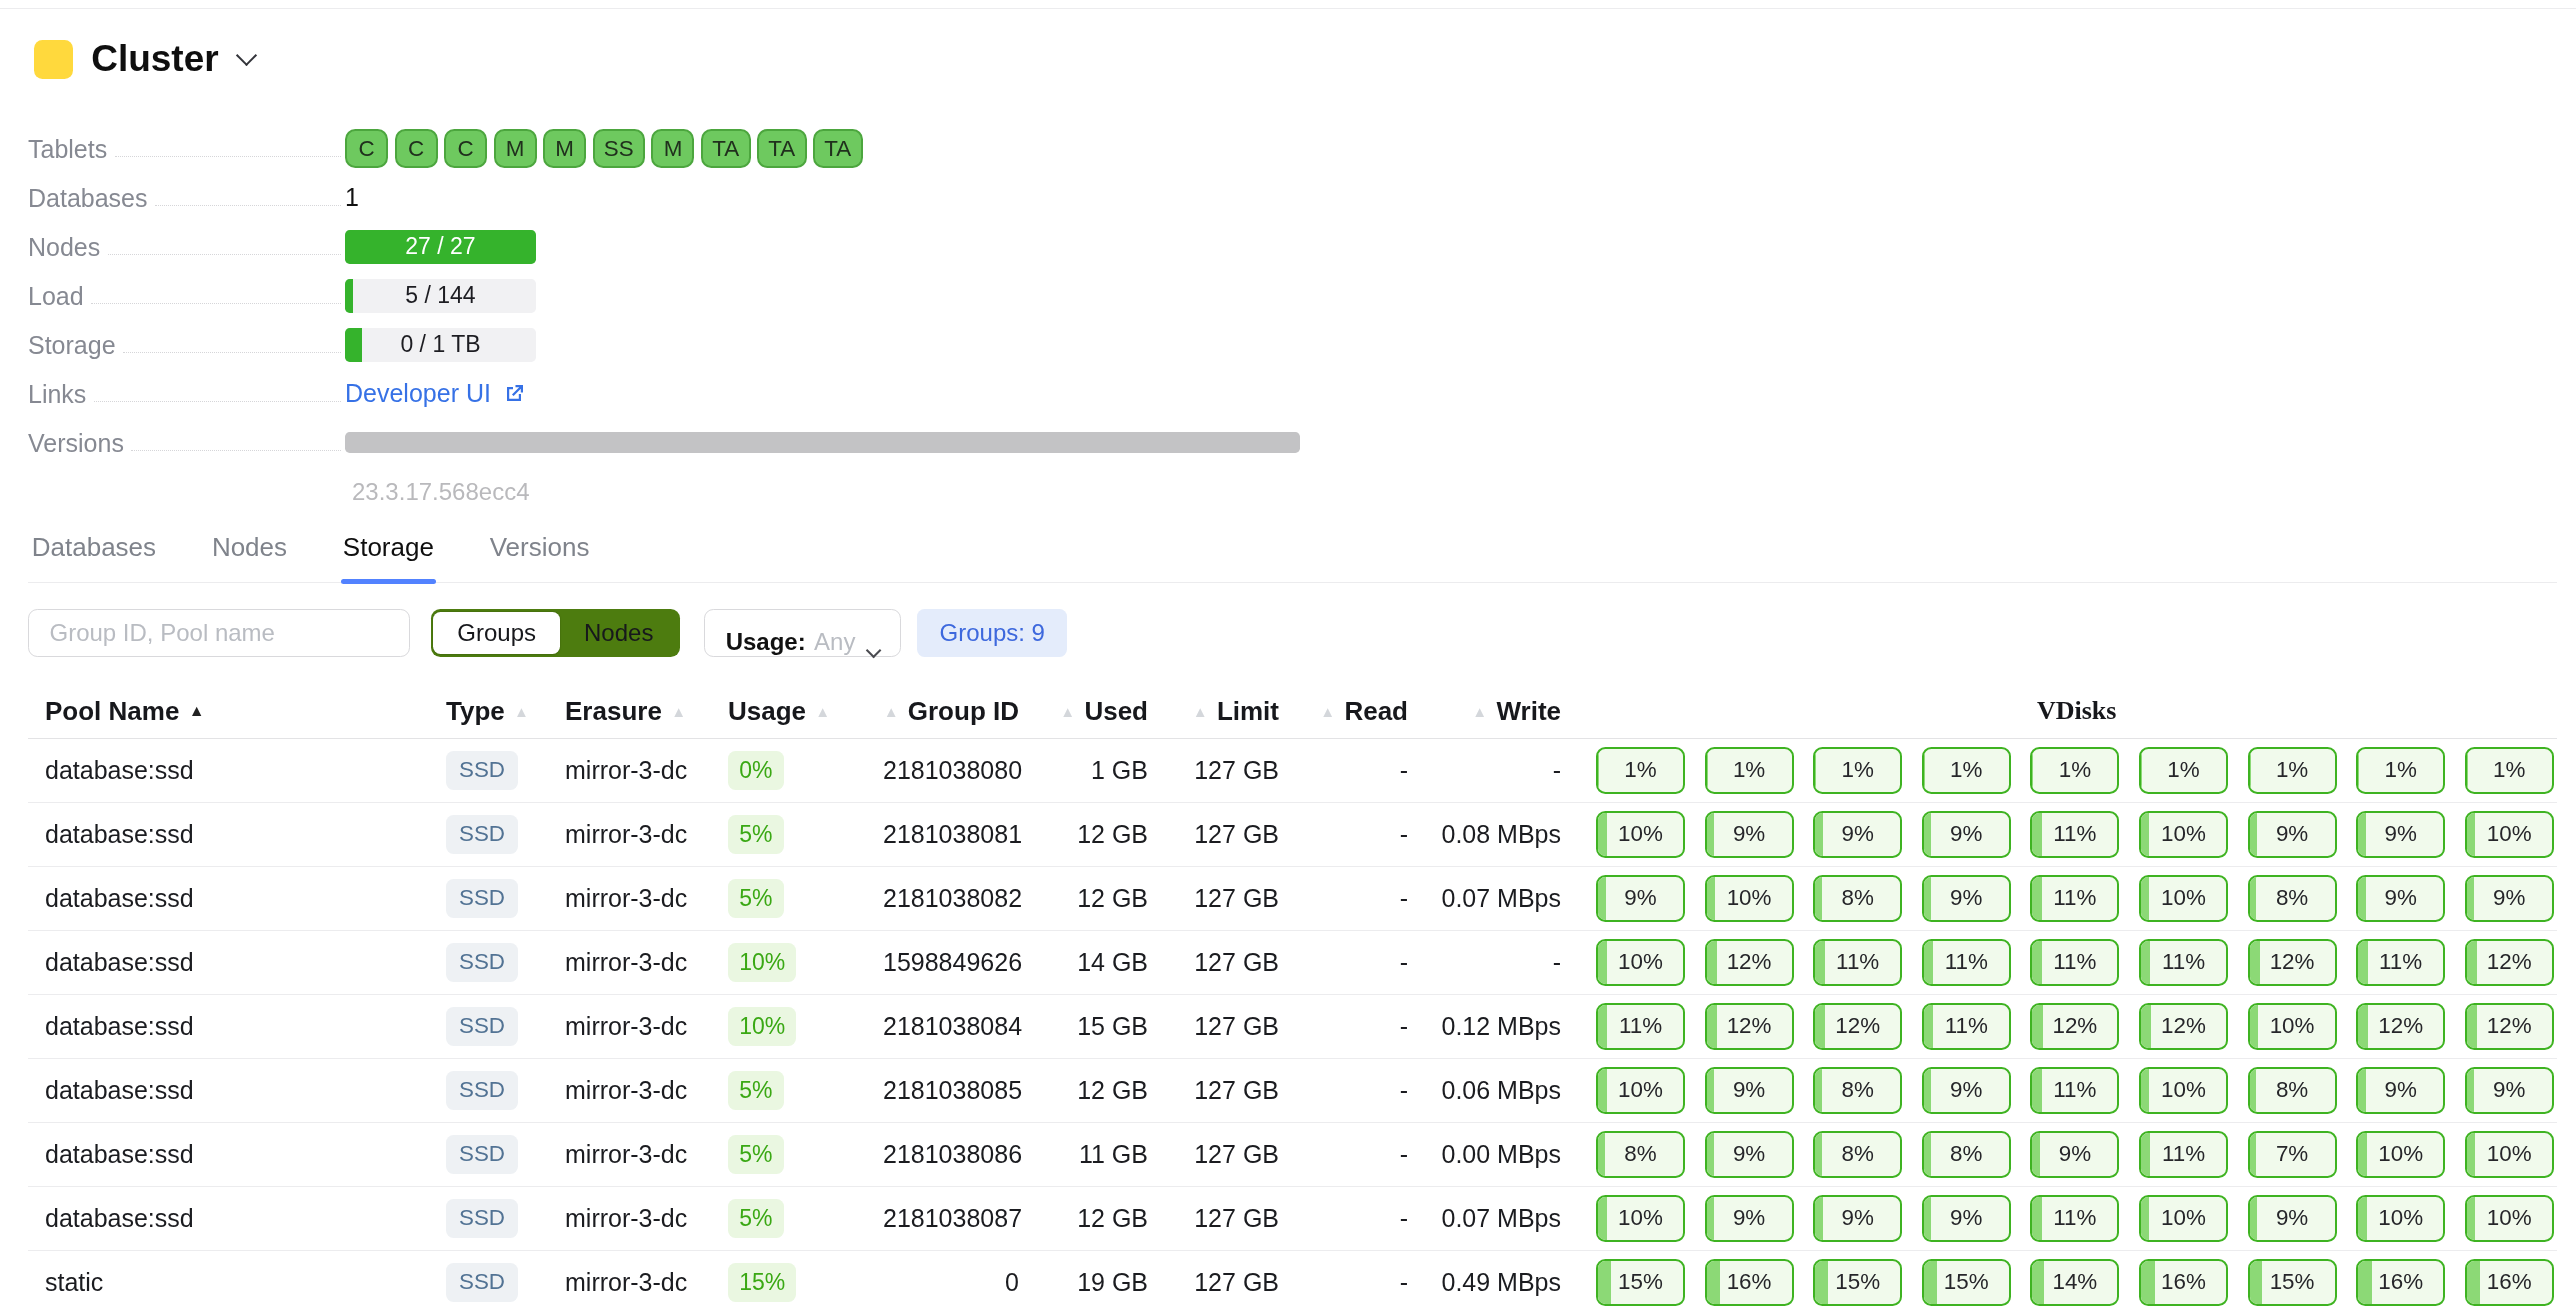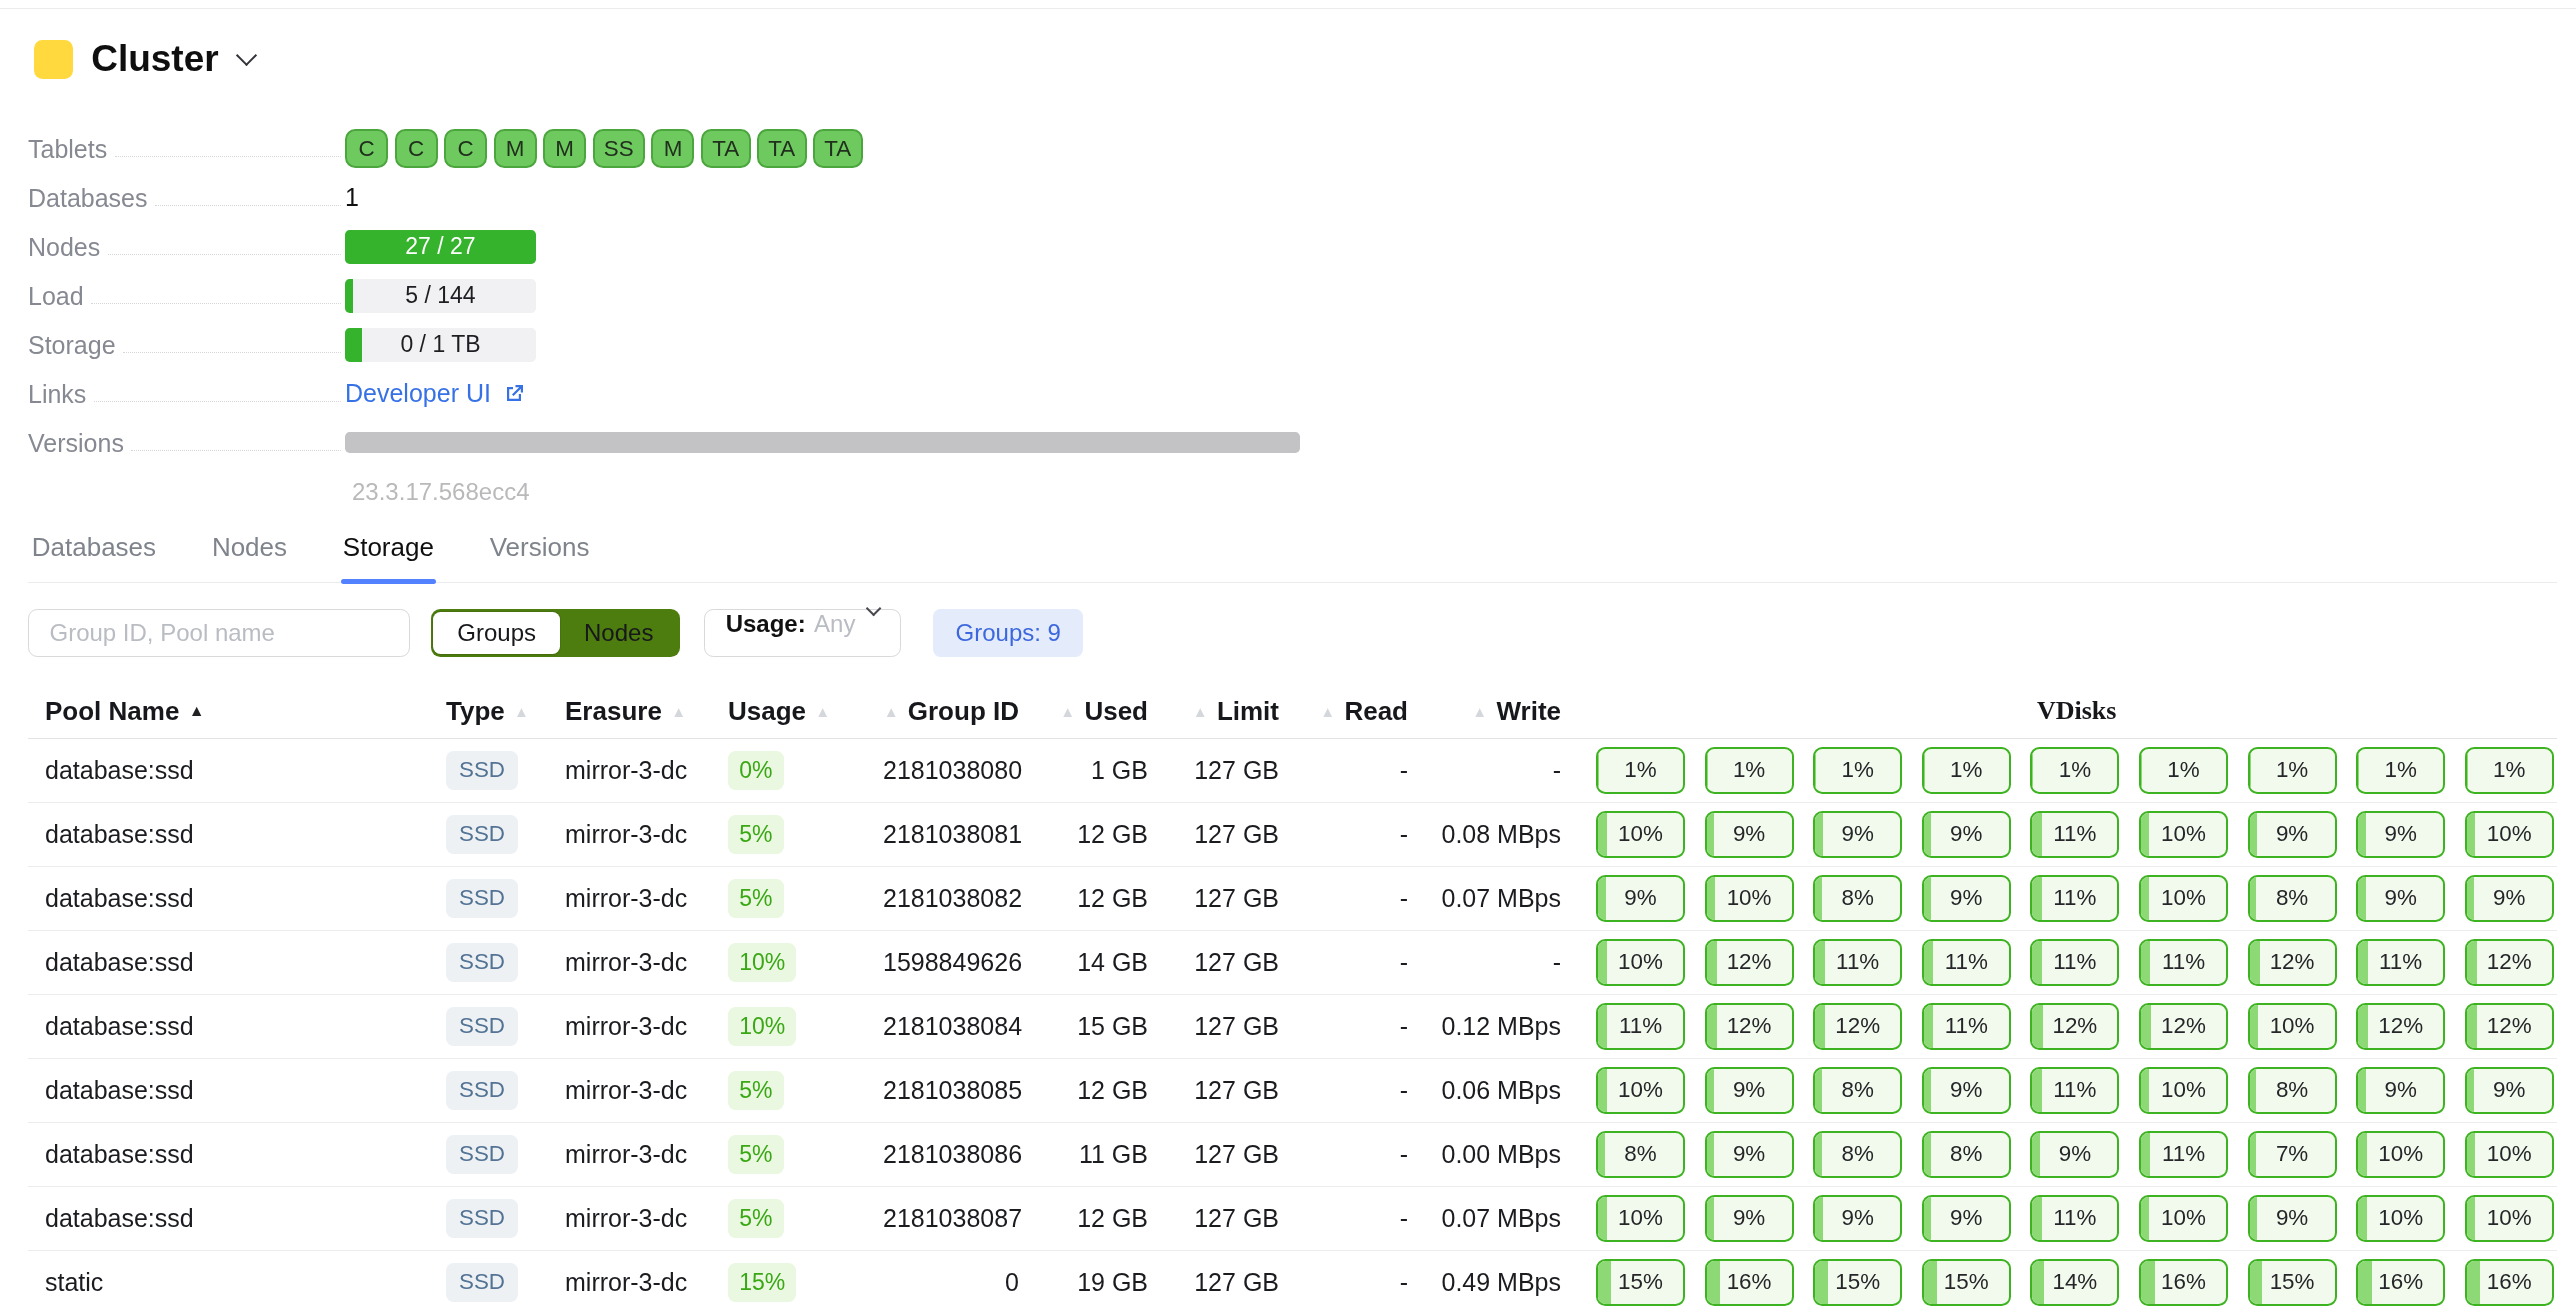--- a/index.html
+++ b/index.html
@@ -55,27 +55,27 @@
   .filters { display:flex; align-items:center; margin-top:26px; }
   .search { width:382px; height:48px; border:1.4px solid #d9d9dc; border-radius:9.3px;
     padding:0 20.5px; font-size:24px; color:#111; outline:none; font-family:"Liberation Sans",sans-serif; }
   .search::placeholder { color:#b9bcc2; }
   .seg { display:flex; background:#4d7c0f; border-radius:9.3px; padding:2.8px; margin-left:20.5px;
     height:48px; align-items:stretch; }
   .seg + .seg { margin-left:32px; }
   .seg-opt { display:flex; align-items:center; padding:0 24px; font-size:24px; color:#17181c;
     border-radius:7.5px; cursor:pointer; white-space:nowrap; }
   .seg-opt.selected { background:#ffffff; box-shadow:0 0 0 0.9px rgba(0,0,0,0.05), 0 0.9px 2.8px rgba(0,0,0,0.08); }
-  .usage-btn { display:flex; align-items:flex-start; margin-left:24px; height:48px; border:1.4px solid #d9d9dc;
+  .usage-btn { display:flex; align-items:flex-end; margin-left:24px; height:48px; border:1.4px solid #d9d9dc;
     border-radius:9.3px; padding:0 20.5px; font-size:24px; cursor:pointer; background:#fff; }
   .usage-label { font-weight:700; color:#111; }
   .usage-value { color:#b9bcc2; margin-left:8.4px; }
   .usage-chev { width:11.2px; height:11.2px; border-right:2.3px solid #4a4b50; border-bottom:2.3px solid #4a4b50;
     transform:rotate(45deg); margin-left:13px; margin-top:-6.5px; }
-  .chip { margin-left:32px; height:48px; display:flex; align-items:center; padding:0 22.4px;
+  .chip { margin-left:16px; height:48px; display:flex; align-items:center; padding:0 22.4px;
     background:#e4ecfb; border-radius:7.5px; font-size:24px; color:#3d68dd; white-space:nowrap; }
 
   
   .table { margin-top:28px; }
   .thead, .trow { display:grid;
     grid-template-columns:401px 119px 163px 155px 136px 129px 131px 129px 153px 1fr;
     align-items:center; padding-left:17px; }
   .thead { height:54px; border-bottom:0.9px solid #e3e3e5; font-size:26px; font-weight:700; color:#17181c; }
   .trow { height:64px; border-bottom:0.9px solid #ececee; font-size:25px; color:#1b1c20; }
   .hcell { display:flex; align-items:center; gap:9.3px; }

